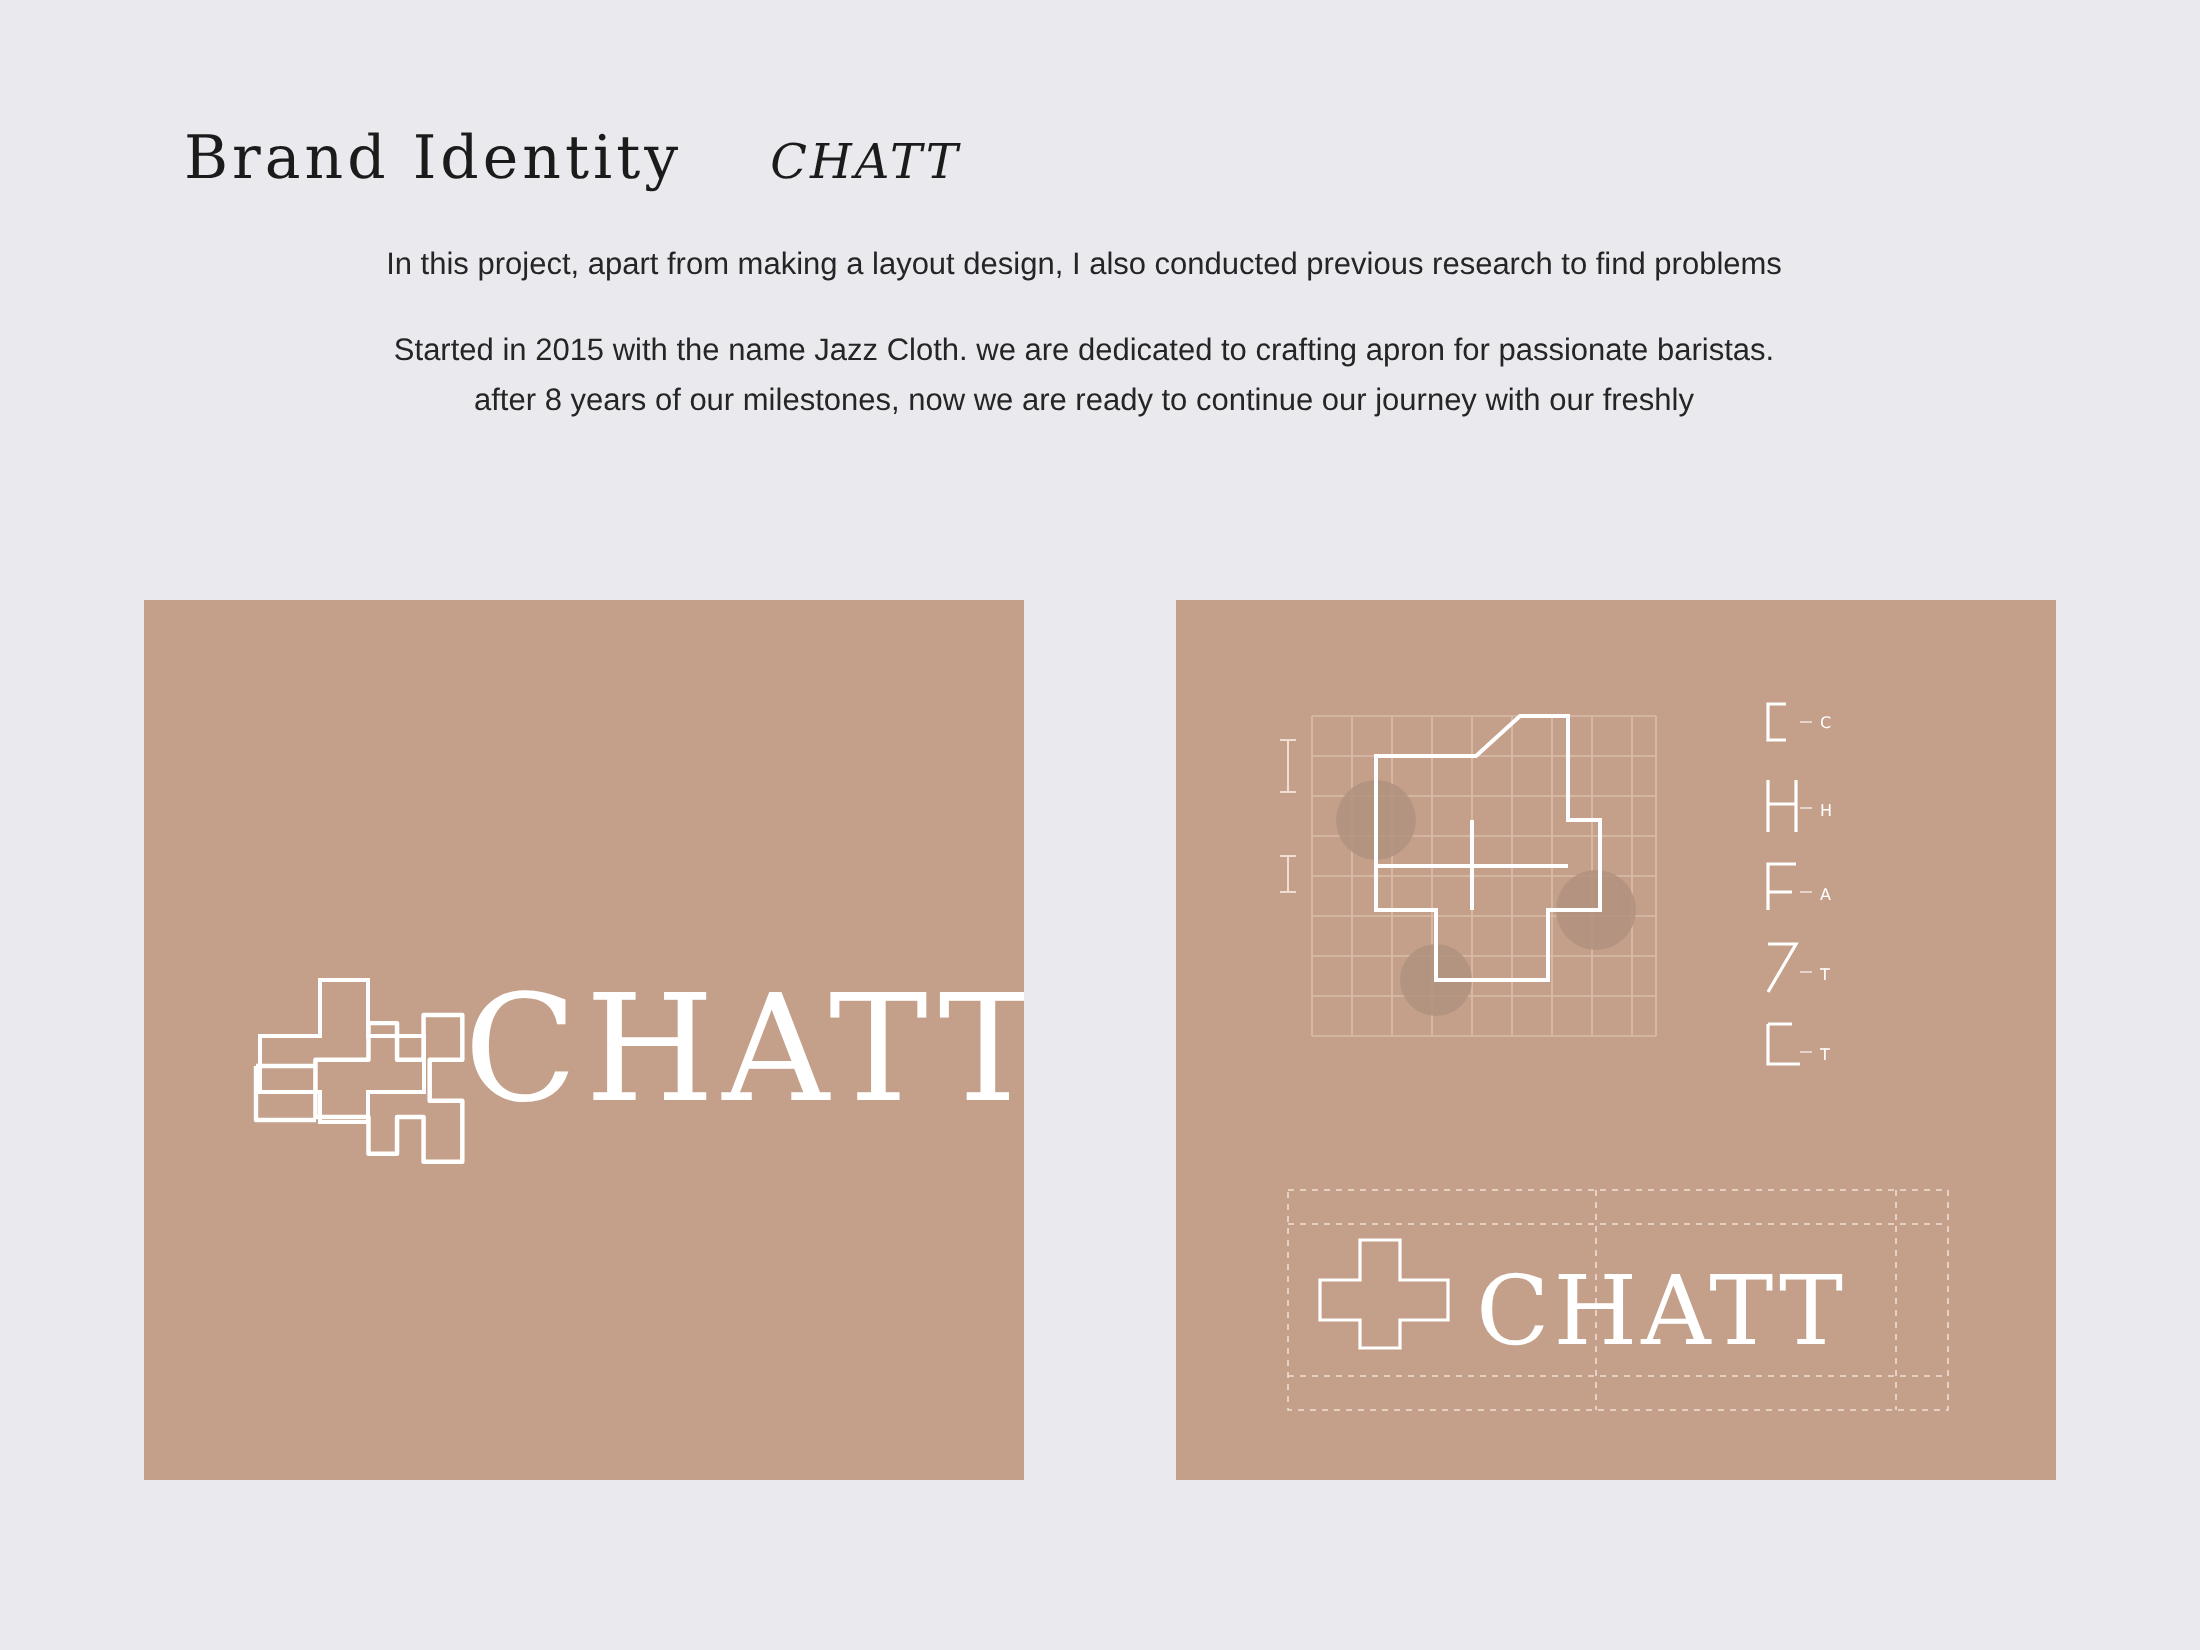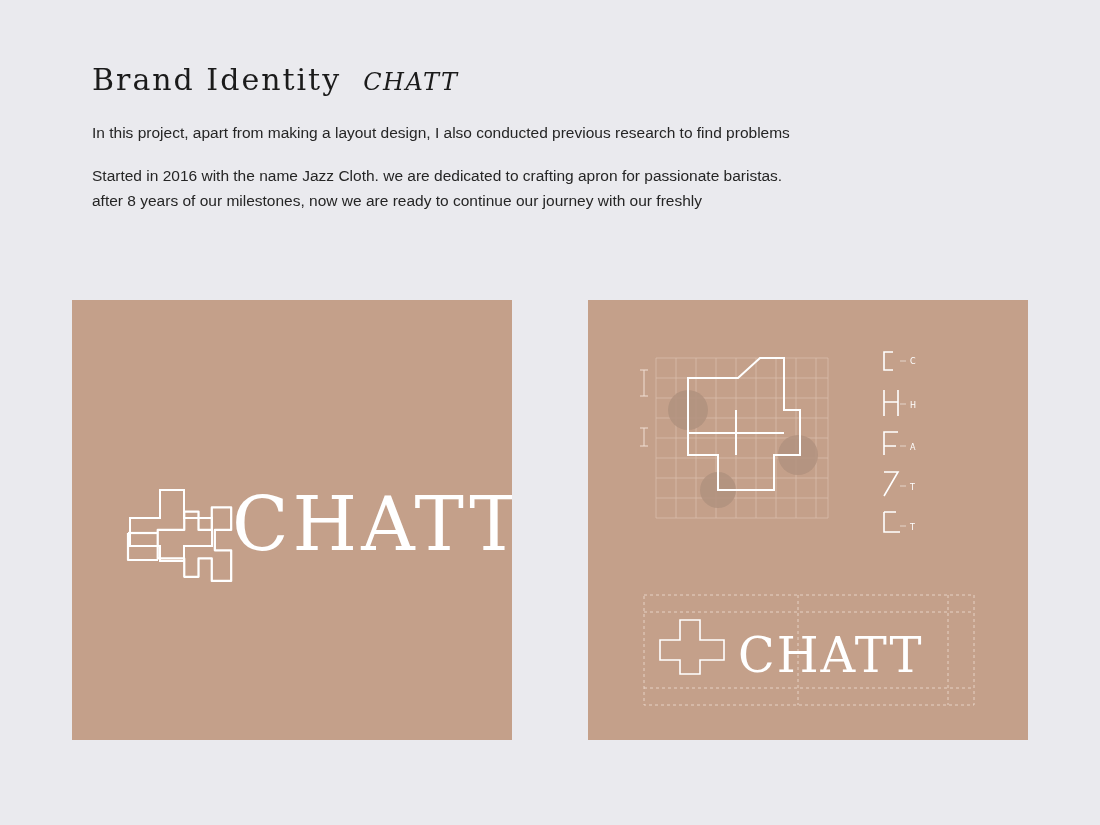--- a/index.html
+++ b/index.html
@@ -20,21 +20,21 @@
     background: #eaeaee;
   }
 
   
   .header {
     position: absolute;
     left: 92px;
     top: 62px;
     display: flex;
     align-items: baseline;
-    gap: 22px;
+    gap: 44px;
   }
   .title-main {
     font-family: "DejaVu Serif", serif;
     font-size: 30px;
     letter-spacing: 2px;
     color: #1b1b1b;
     font-weight: 400;
   }
   .title-brand {
     font-family: "DejaVu Serif", serif;
@@ -47,20 +47,21 @@
 
   
   .body-copy {
     position: absolute;
     left: 92px;
     top: 120px;
     width: 900px;
     color: #252525;
     font-size: 15.5px;
     line-height: 25px;
+    text-align: center;
   }
   .para {
     margin: 0 0 18px 0;
   }
   .para .line {
     display: block;
     white-space: nowrap;
   }
 
   
@@ -95,21 +96,21 @@
   <div class="header">
     <span class="title-main">Brand Identity</span>
     <span class="title-brand">CHATT</span>
   </div>
 
   <div class="body-copy">
     <p class="para">
       <span class="line">In this project, apart from making a layout design, I also conducted previous research to find problems</span>
     </p>
     <p class="para">
-      <span class="line">Started in 2016 with the name Jazz Cloth. we are dedicated to crafting apron for passionate baristas.</span>
+      <span class="line">Started in 2015 with the name Jazz Cloth. we are dedicated to crafting apron for passionate baristas.</span>
       <span class="line">after 8 years of our milestones, now we are ready to continue our journey with our freshly</span>
     </p>
   </div>
 
   <div class="panel panel-left">
     <svg viewBox="0 0 440 440" xmlns="http://www.w3.org/2000/svg">
 
       <g fill="none" stroke="#ffffff" stroke-width="2.2" stroke-linejoin="round">
         <path d="M86 196 L112 196 L112 178 L126 178 L126 196 L139 196
                  L139 174 L158 174 L158 196 L142 196 L142 216

